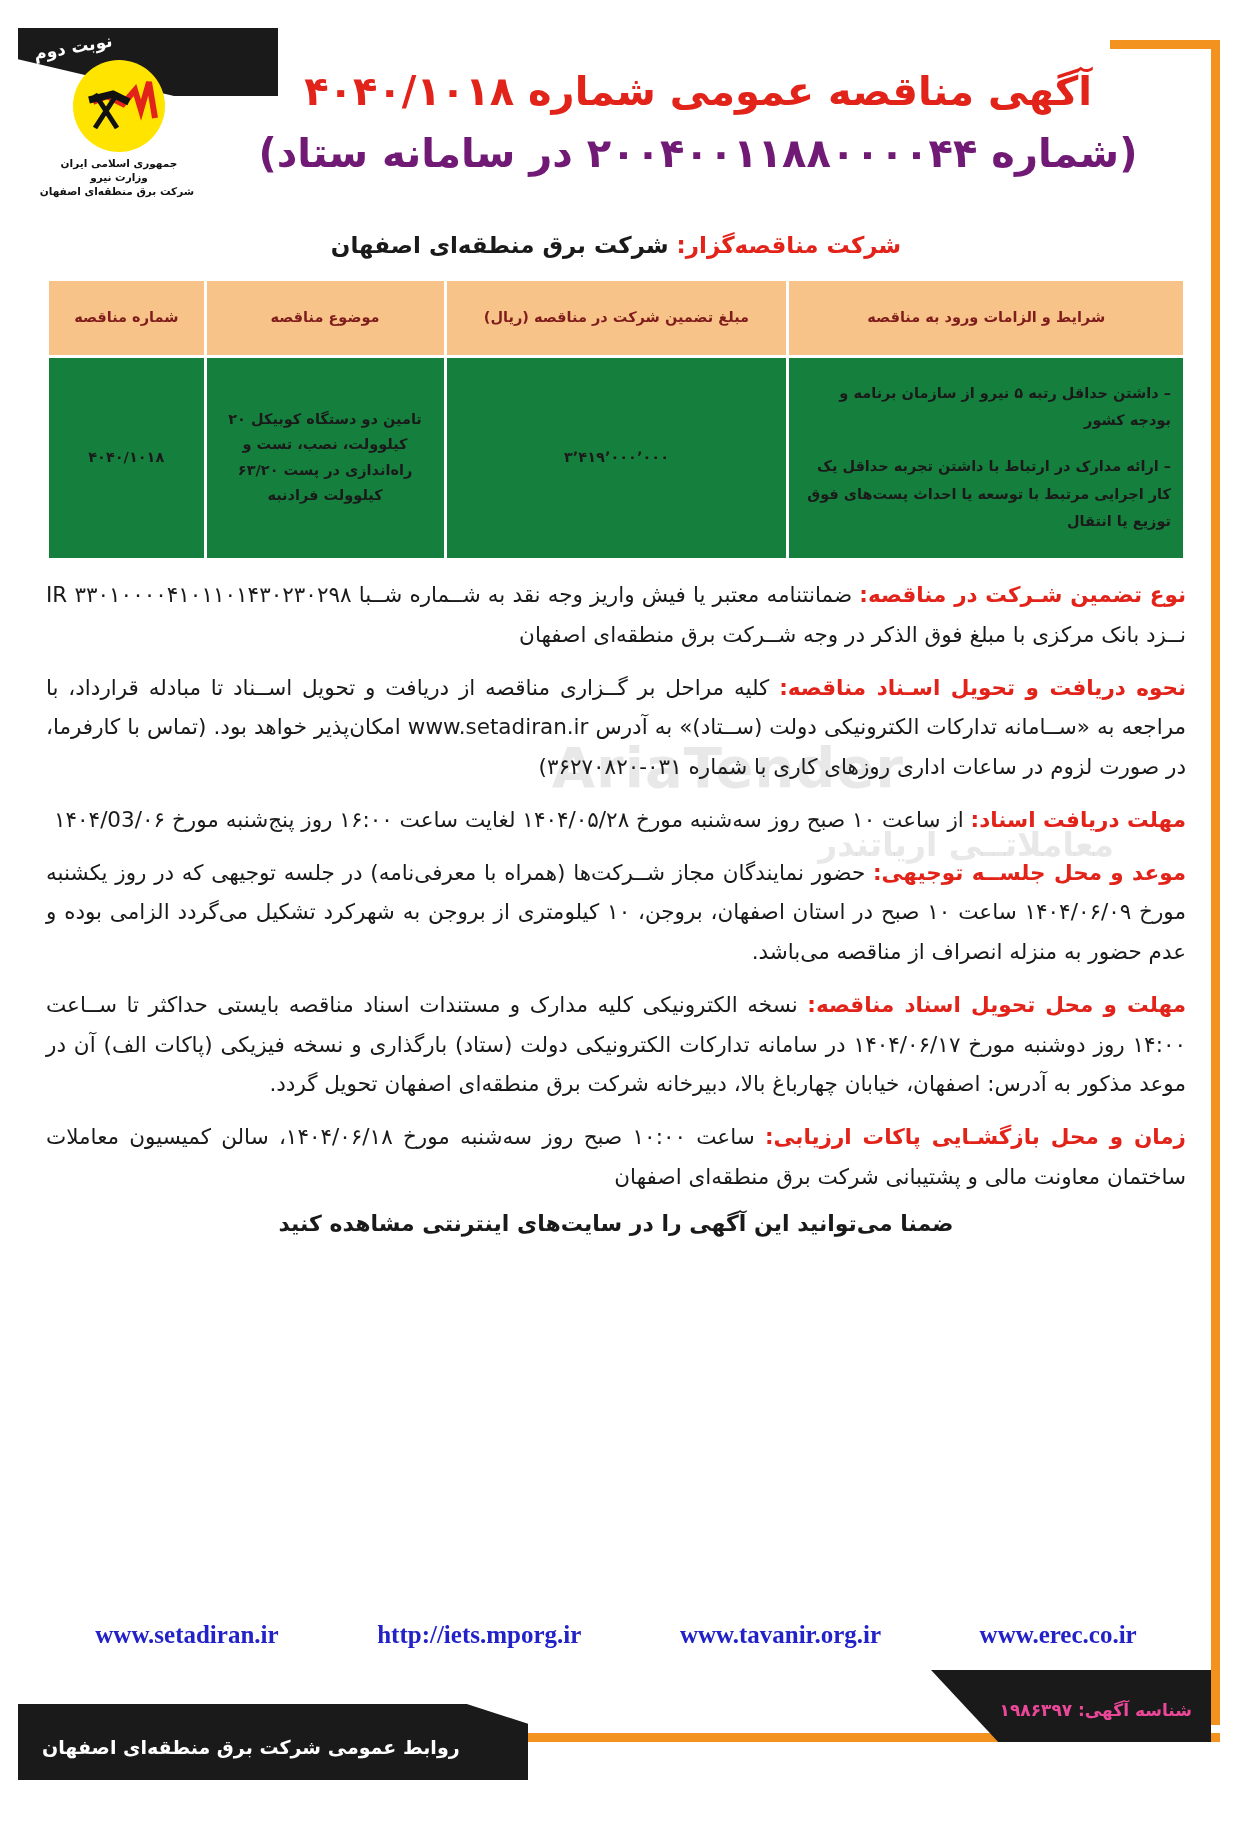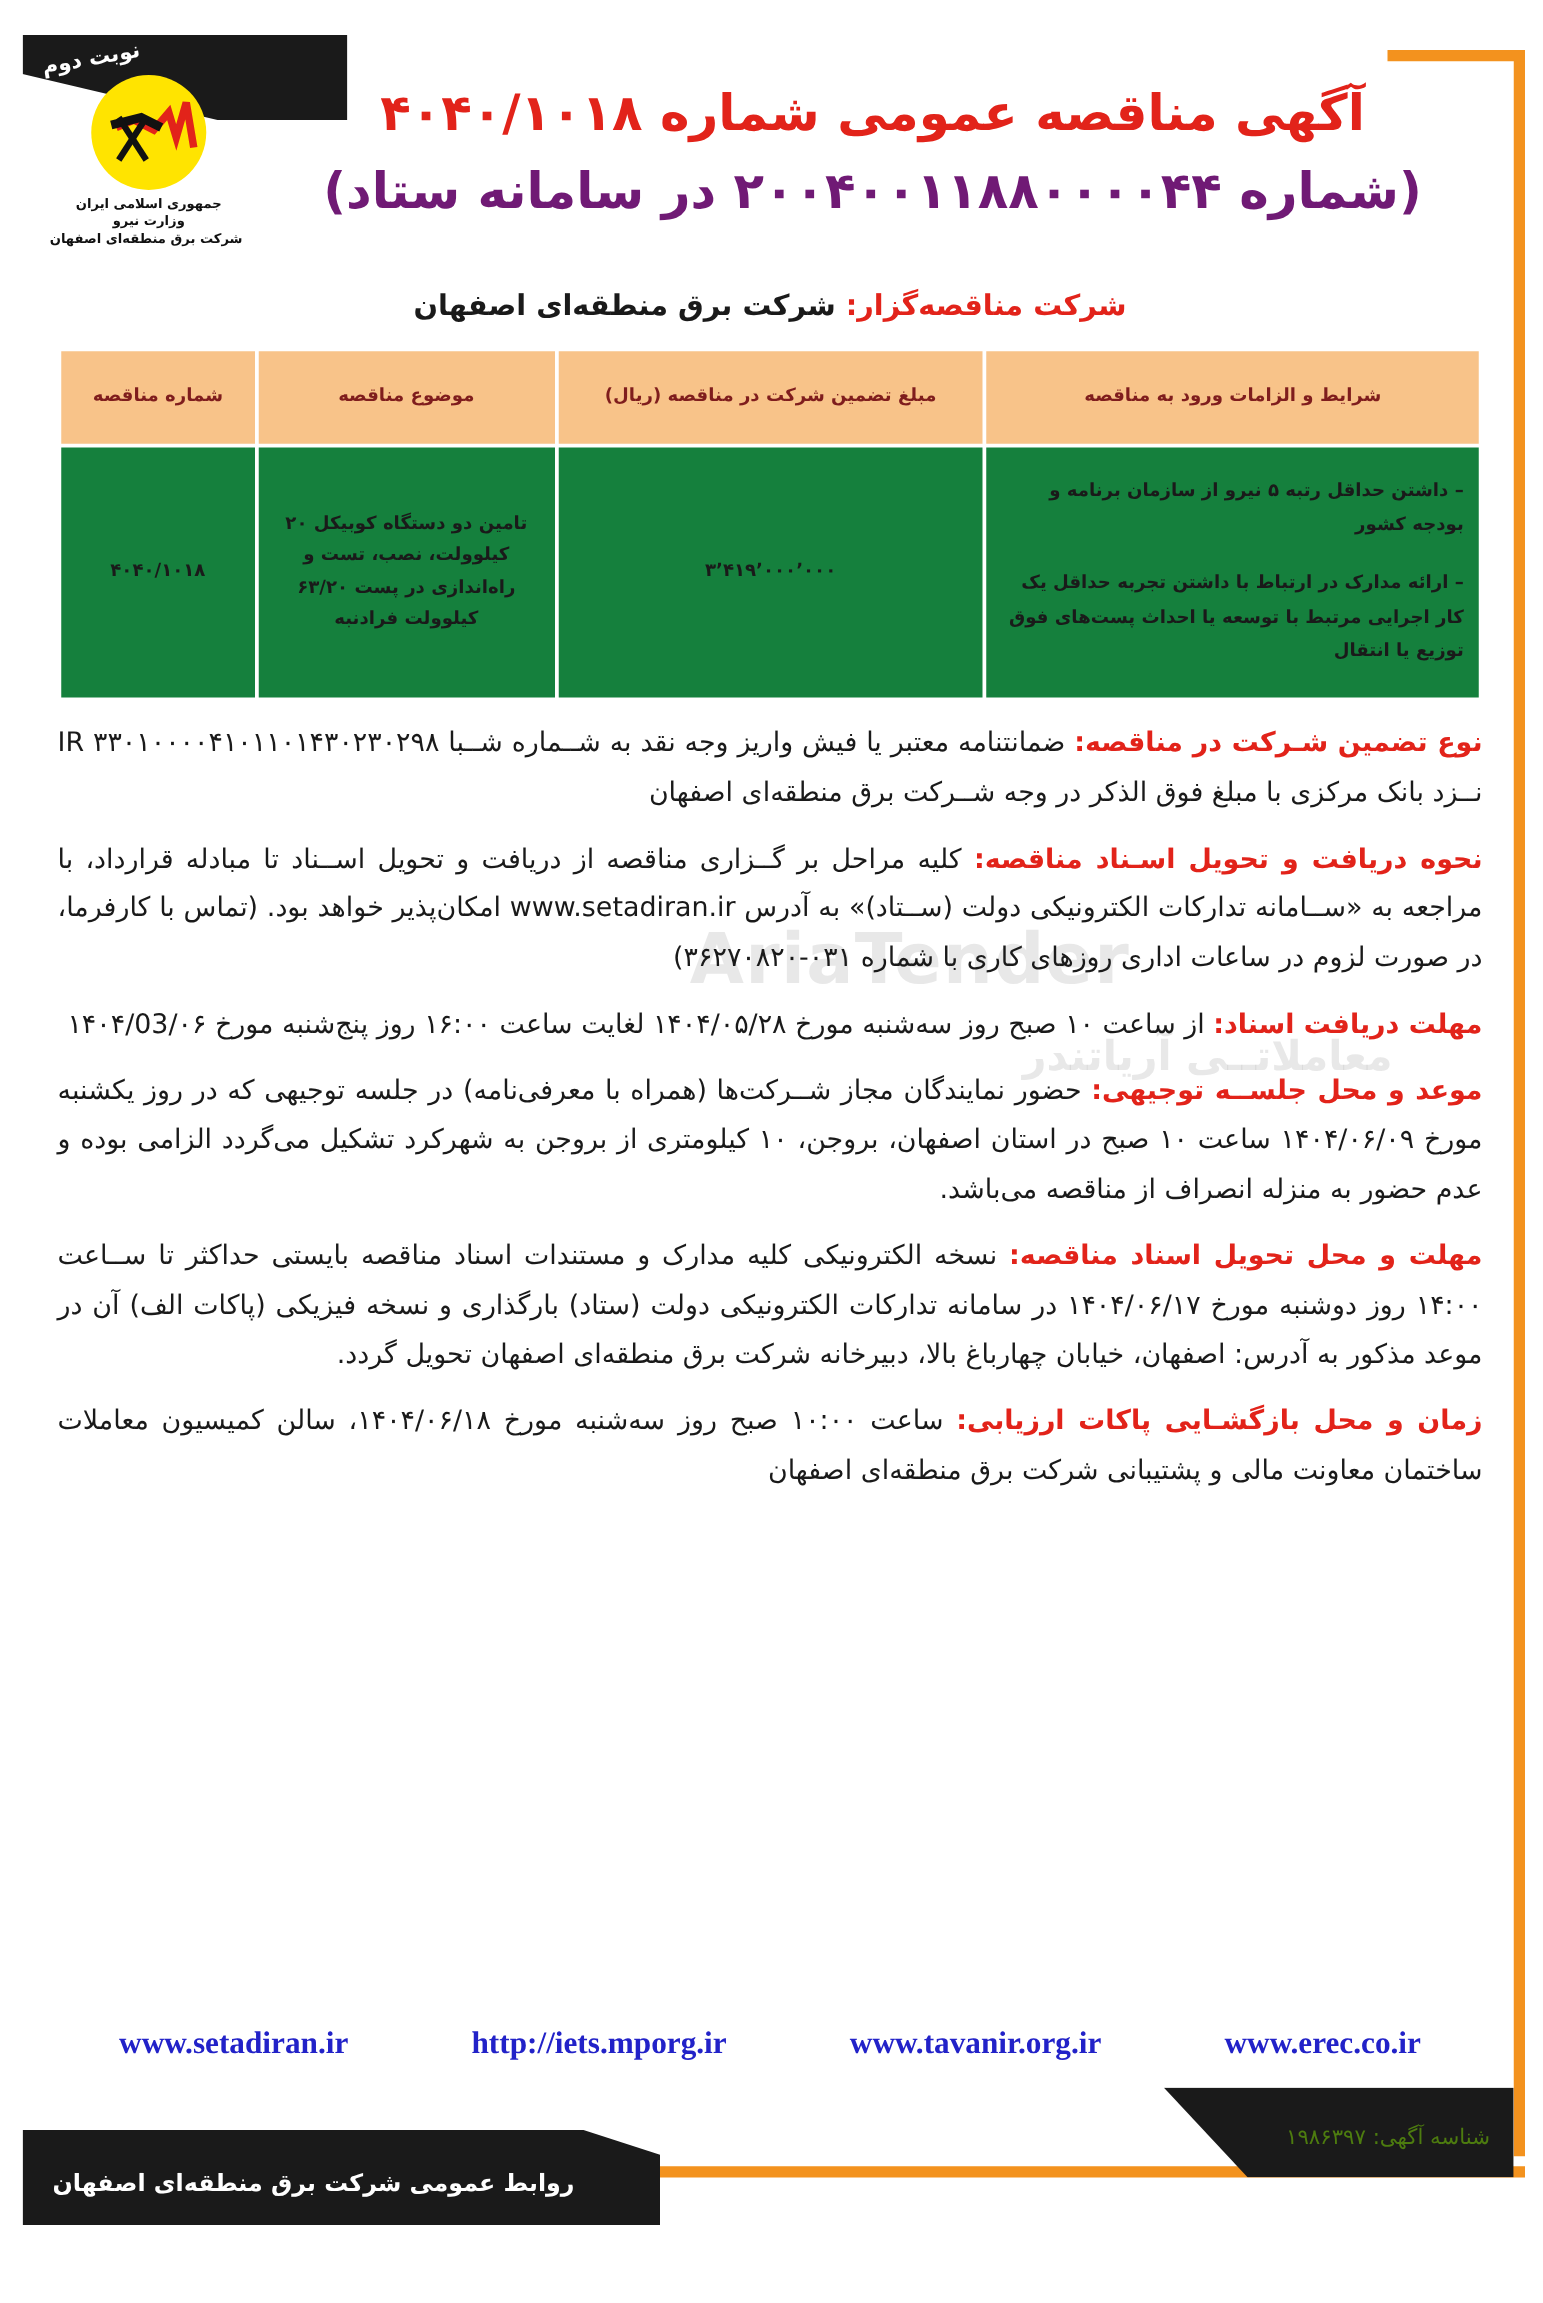--- a/index.html
+++ b/index.html
@@ -242,23 +242,23 @@
   .ribbon-bottom-right {
     position: absolute;
     bottom: 100px; right: 23px;
     width: 280px; height: 72px;
     background: #1A1A1A;
     clip-path: polygon(0 0, 100% 0, 100% 100%, 24% 100%);
   }
   .ribbon-bottom-right-label {
     position: absolute;
     bottom: 122px; right: 42px;
-    color: #4d7c0f;
+    color: #ec4899;
     font-size: 17px;
-    font-weight: normal;
+    font-weight: bold;
     white-space: nowrap;
   }
 
   
   .watermark {
     position: absolute;
     color: rgba(150,150,150,0.22);
     font-weight: bold;
     pointer-events: none;
     white-space: nowrap;
@@ -349,20 +349,21 @@
       <span>حضور نمایندگان مجاز شــرکت‌ها (همراه با معرفی‌نامه) در جلسه توجیهی که در روز یکشنبه مورخ ۱۴۰۴/۰۶/۰۹ ساعت ۱۰ صبح در استان اصفهان، بروجن، ۱۰ کیلومتری از بروجن به شهرکرد تشکیل می‌گردد الزامی بوده و عدم حضور به منزله انصراف از مناقصه می‌باشد.</span>
     </p>
     <p class="para">
       <span class="lead">مهلت و محل تحویل اسناد مناقصه:</span>
       <span>نسخه الکترونیکی کلیه مدارک و مستندات اسناد مناقصه بایستی حداکثر تا ســاعت ۱۴:۰۰ روز دوشنبه مورخ ۱۴۰۴/۰۶/۱۷ در سامانه تدارکات الکترونیکی دولت (ستاد) بارگذاری و نسخه فیزیکی (پاکات الف) آن در موعد مذکور به آدرس: اصفهان، خیابان چهارباغ بالا، دبیرخانه شرکت برق منطقه‌ای اصفهان تحویل گردد.</span>
     </p>
     <p class="para">
       <span class="lead">زمان و محل بازگشـایی پاکات ارزیابی:</span>
       <span>ساعت ۱۰:۰۰ صبح روز سه‌شنبه مورخ ۱۴۰۴/۰۶/۱۸، سالن کمیسیون معاملات ساختمان معاونت مالی و پشتیبانی شرکت برق منطقه‌ای اصفهان</span>
     </p>
+    <div class="notice-line">ضمنا می‌توانید این آگهی را در سایت‌های اینترنتی مشاهده کنید</div>
   </div>
 
   <div class="url-row">
     <a href="#">www.setadiran.ir</a>
     <a href="#">http://iets.mporg.ir</a>
     <a href="#">www.tavanir.org.ir</a>
     <a href="#">www.erec.co.ir</a>
   </div>
 
   <div class="ribbon-bottom-left"></div>

